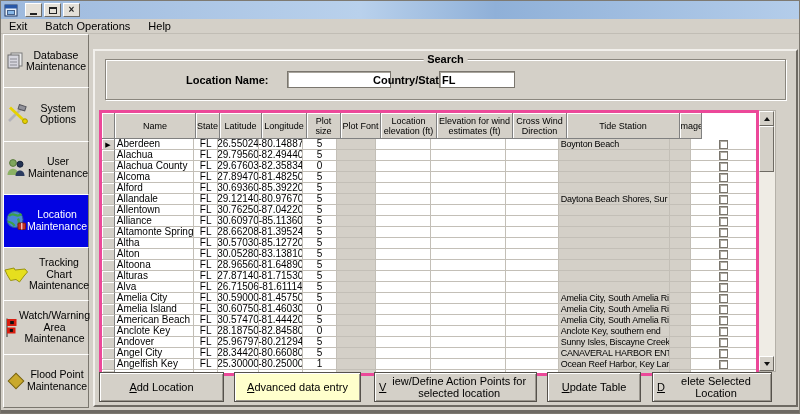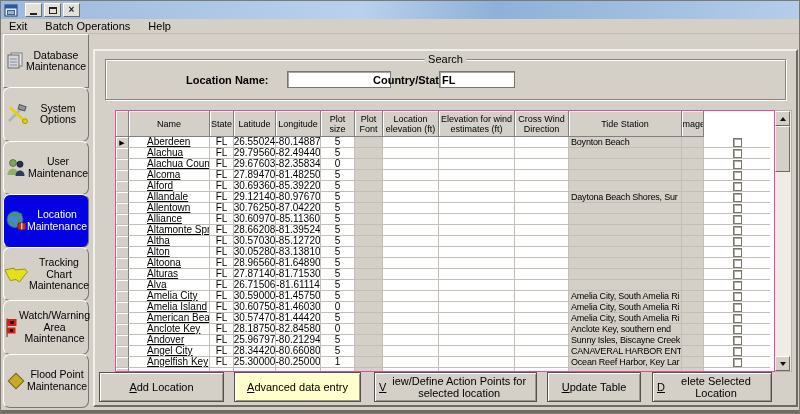--- a/index.html
+++ b/index.html
@@ -23,62 +23,62 @@
   
   .menubar { position:absolute; top:18px; left:0; right:0; height:15px; background:#d4d0c8;
       display:flex; align-items:center; gap:18px; padding-left:8px; font-size:11px; color:#000;
       border-bottom:1px solid #c1bdb5; }
   .menu-item { cursor:default; }
 
   
   .sidebar { position:absolute; left:2px; top:33px; width:86px; height:374px; display:flex; flex-direction:column; }
   .sbtn { flex:1; background:#d4d0c8; border:1px solid; border-color:#fff #7a766e #7a766e #fff;
       display:flex; flex-direction:row; align-items:center; justify-content:center; padding:2px 1px; }
-  .sbtn + .sbtn { margin-top:-1px;border-radius:7px; }
+  .sbtn + .sbtn { margin-top:-1px; }
   .sbtn .sicon { height:22px; display:flex; align-items:center; justify-content:center; }
   .sbtn .slabel { font-size:10.5px; line-height:11.5px; text-align:center; color:#000; }
   .sbtn.selected { background:#0202e2; }
   .sbtn.selected .slabel { color:#fff; }
 
   
   .main { position:absolute; left:92px; top:33px; width:705px; height:375px; }
   .tabstrip { position:absolute; top:0; left:1px; height:16px; display:flex; align-items:flex-end; }
   .tab { background:#d4d0c8; border:1px solid #7a766e; border-bottom:none; border-radius:3px 3px 0 0;
       box-shadow:inset 1px 1px 0 #fff; font-size:11px; padding:1px 8px 2px 8px; margin-right:1px; height:14px; }
   .tab.selected { font-weight:bold; height:16px; position:relative; z-index:3; padding-top:2px; }
   .tabpage { position:absolute; top:15px; left:0; right:0; bottom:2px; background:#d4d0c8;
       border:2px solid; border-color:#f2f0ec #6e6a63 #6e6a63 #f2f0ec; z-index:2; }
 
   
   .groupbox { position:absolute; left:10px; top:8px; width:681px; height:41px;
       border:1px solid #8a867e; box-shadow:inset 1px 1px 0 #fff, 1px 1px 0 #fff; }
   .groupbox .legend { position:absolute; top:-7px; left:50%; transform:translateX(-50%);
-      background:#d4d0c8; padding:0 4px; font-size:11px; font-weight:normal;text-align:center; }
+      background:#d4d0c8; padding:0 4px; font-size:11px; font-weight:bold;text-align:center; }
   .fieldlabel { position:absolute; font-size:11px; font-weight:bold; white-space:nowrap; }
   .textinput { position:absolute; height:17px; background:#fff; border:1px solid #7a766e;
       box-shadow:inset 1px 1px 0 #a8a49c; font-family:"Liberation Sans",sans-serif;
       font-size:11px; font-weight:bold; padding:0 2px; }
 
   
   .tablewrap { position:absolute; left:4px; top:59px; display:flex; }
-  .grid { width:660px; border:1px solid #ec4899; background:#fff;margin-left:16px; }
+  .grid { width:660px; border:3px solid #ec4899; background:#fff; }
   .hrow { display:flex; height:26px; }
   .hcell { background:#d4d0c8; border-right:1px solid #808080; border-bottom:1px solid #808080;
       box-shadow:inset 1px 1px 0 #fff; font-size:9px; line-height:10px; display:flex;
       align-items:center; justify-content:center; text-align:center; overflow:hidden; }
   .gbody { height:234px; overflow:hidden; }
   .grow { display:flex; height:11px; }
   .cell { border-right:1px solid #c3bfb7; border-bottom:1px solid #c3bfb7; font-size:10px;
       line-height:10px; white-space:nowrap; overflow:hidden; display:flex; align-items:center;
       background:#fff; color:#000; }
   .cell.gray { background:#d4d0c8; }
   .cell.center { justify-content:center; }
-  .cell.padl { padding-left:18px;text-decoration:underline; }
+  .cell.padl { padding-left:2px; }
   .c-sel { width:13px; } .c-name { width:81px; } .c-state { width:24px; } .c-latitude { width:42px; }
-  .c-longitude { width:45px; } .c-plot_size { width:34px; } .c-plot_font { width:28px; }
+  .c-longitude { width:45px; } .c-plot_size { width:34px; } .c-plot_font { width:40px; }
   .c-loc_elev { width:56px; } .c-elev_wind { width:76px; } .c-cross_wind { width:54px; }
   .c-tide { width:113px; } .c-image { width:22px; } .c-offshore { width:66px; border-right:none; }
   .cell.c-sel { background:#d4d0c8; box-shadow:inset 1px 1px 0 #fff; border-right-color:#808080; justify-content:center; }
   .cell.c-tide { font-size:9px; letter-spacing:-0.2px; padding-left:2px; }
   .rowarrow { font-size:7px; line-height:7px; color:#000; }
   .checkbox { width:9px; height:9px; background:#fff; border:1px solid #7a766e;
       box-shadow:inset 1px 1px 0 #b0aca4; margin:0 auto; }
 
   
   .vscroll { width:17px; height:262px; background:#efece5; border:1px solid #b5b1a9; border-left:none;

